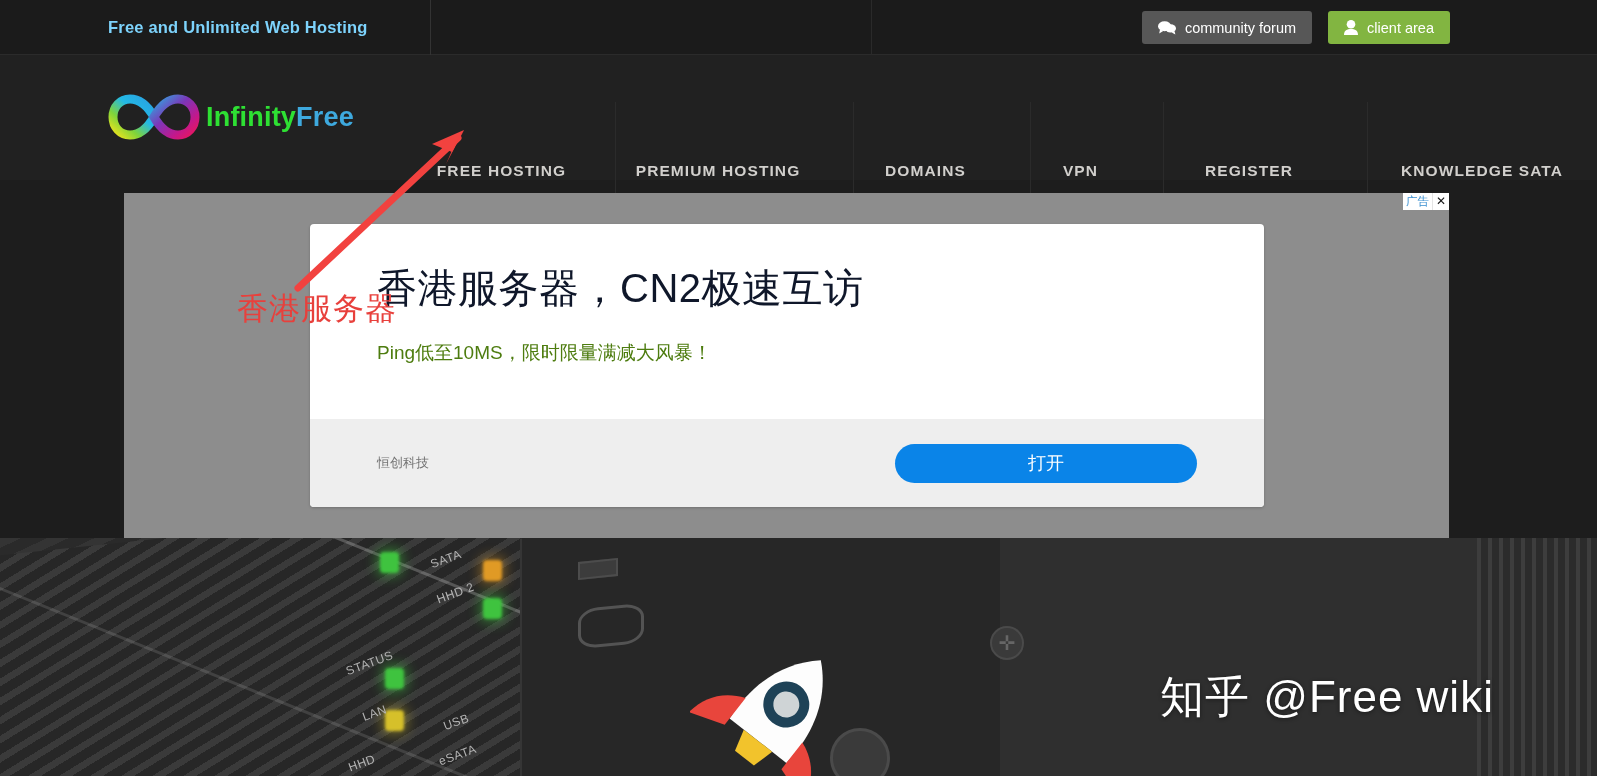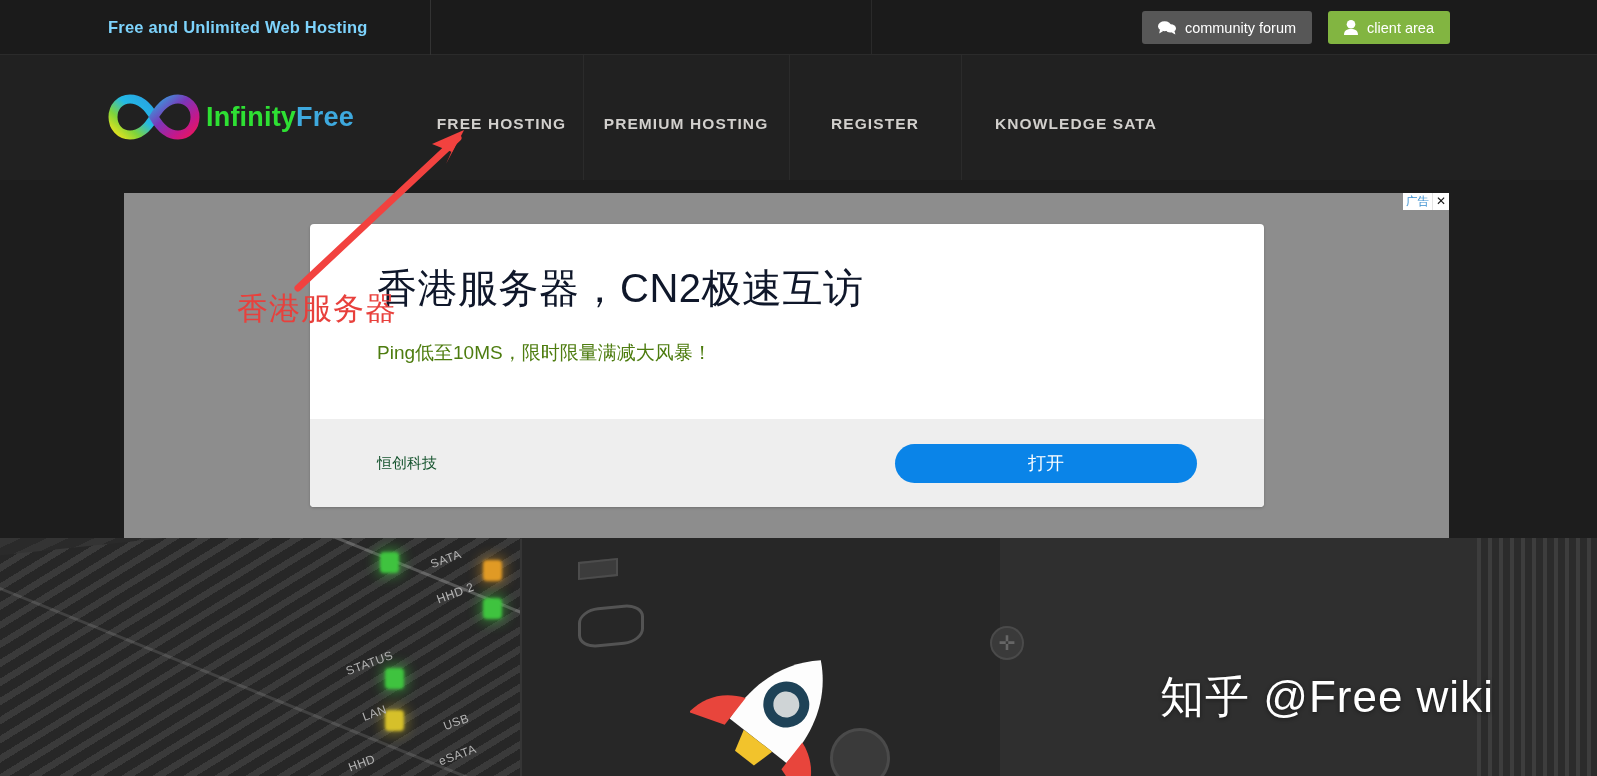--- a/index.html
+++ b/index.html
@@ -42,21 +42,21 @@
   .navbar {
     position: absolute; top: 55px; left: 0; width: 1597px; height: 125px;
     background: #212121;
   }
   .logo { position: absolute; left: 108px; top: 36px; display: flex; align-items: center; gap: 6px; }
   .logo-mark { width: 92px; height: 52px; }
   .logo-text { font-size: 27px; font-weight: 600; letter-spacing: .2px; white-space: nowrap; }
   .logo-text .t1 { color: #2ee033; }
   .logo-text .t2 { color: #3ea9de; }
 
-  .nav-items { position: absolute; left: 420px; top: 55px; display: flex; align-items: flex-start; height: 70px; }
+  .nav-items { position: absolute; left: 420px; top: 55px; display: flex; align-items: flex-end; height: 70px; gap: 32px; }
   .nav-item {
     position: relative;
     display: flex; align-items: flex-start; padding-top: 5px; justify-content: center;
     color: #d2d0cd; font-size: 15.5px; font-weight: bold; letter-spacing: 1.1px;
     cursor: pointer; white-space: nowrap;
   }
   .nav-item + .nav-item::before {
     content: ""; position: absolute; left: 0; top: -55px; width: 1px; height: 125px; background: #2b2b2b;
   }
   .nav-item.n0 { width: 163px; }
@@ -90,21 +90,21 @@
   .ad-title {
     font-size: 40px; color: #0f172a; font-weight: 400;
     letter-spacing: .5px; line-height: 1.2; white-space: nowrap;
   }
   .ad-sub { margin-top: 28px; font-size: 19px; color: #4d7c0f; white-space: nowrap; }
   .ad-footer {
     height: 88px; background: #eeeeee;
     display: flex; align-items: center; justify-content: space-between;
     padding: 0 67px;
   }
-  .ad-advertiser { font-size: 15px; color: #14532d; }
+  .ad-advertiser { font-size: 13px; color: #737373; }
   .ad-cta {
     width: 302px; height: 39px; border: none; border-radius: 20px;
     background: #0a84e8; color: #fff; font-size: 18px; cursor: pointer;
     font-family: inherit;
   }
 
   
   .annot-arrow { position: absolute; left: 280px; top: 120px; pointer-events: none; }
   .annot-text {
     position: absolute; left: 237px; top: 288px;
@@ -233,20 +233,22 @@
         </svg>
       </span>
       <span class="logo-text">
         <span class="t1">Infinity</span><span class="t2">Free</span>
       </span>
     </div>
 
     <div class="nav-items">
       <div class="nav-item n0">FREE HOSTING</div>
       <div class="nav-item n1">PREMIUM HOSTING</div>
+      <div class="nav-item n2">DOMAINS</div>
+      <div class="nav-item n3">VPN</div>
       <div class="nav-item n4">REGISTER</div>
       <div class="nav-item n5">KNOWLEDGE SATA</div>
     </div>
   </div>
 
   <div class="ad-wrap">
     <div class="ad-badge">
       <span class="lbl">广告</span>
       <span class="x">✕</span>
     </div>

